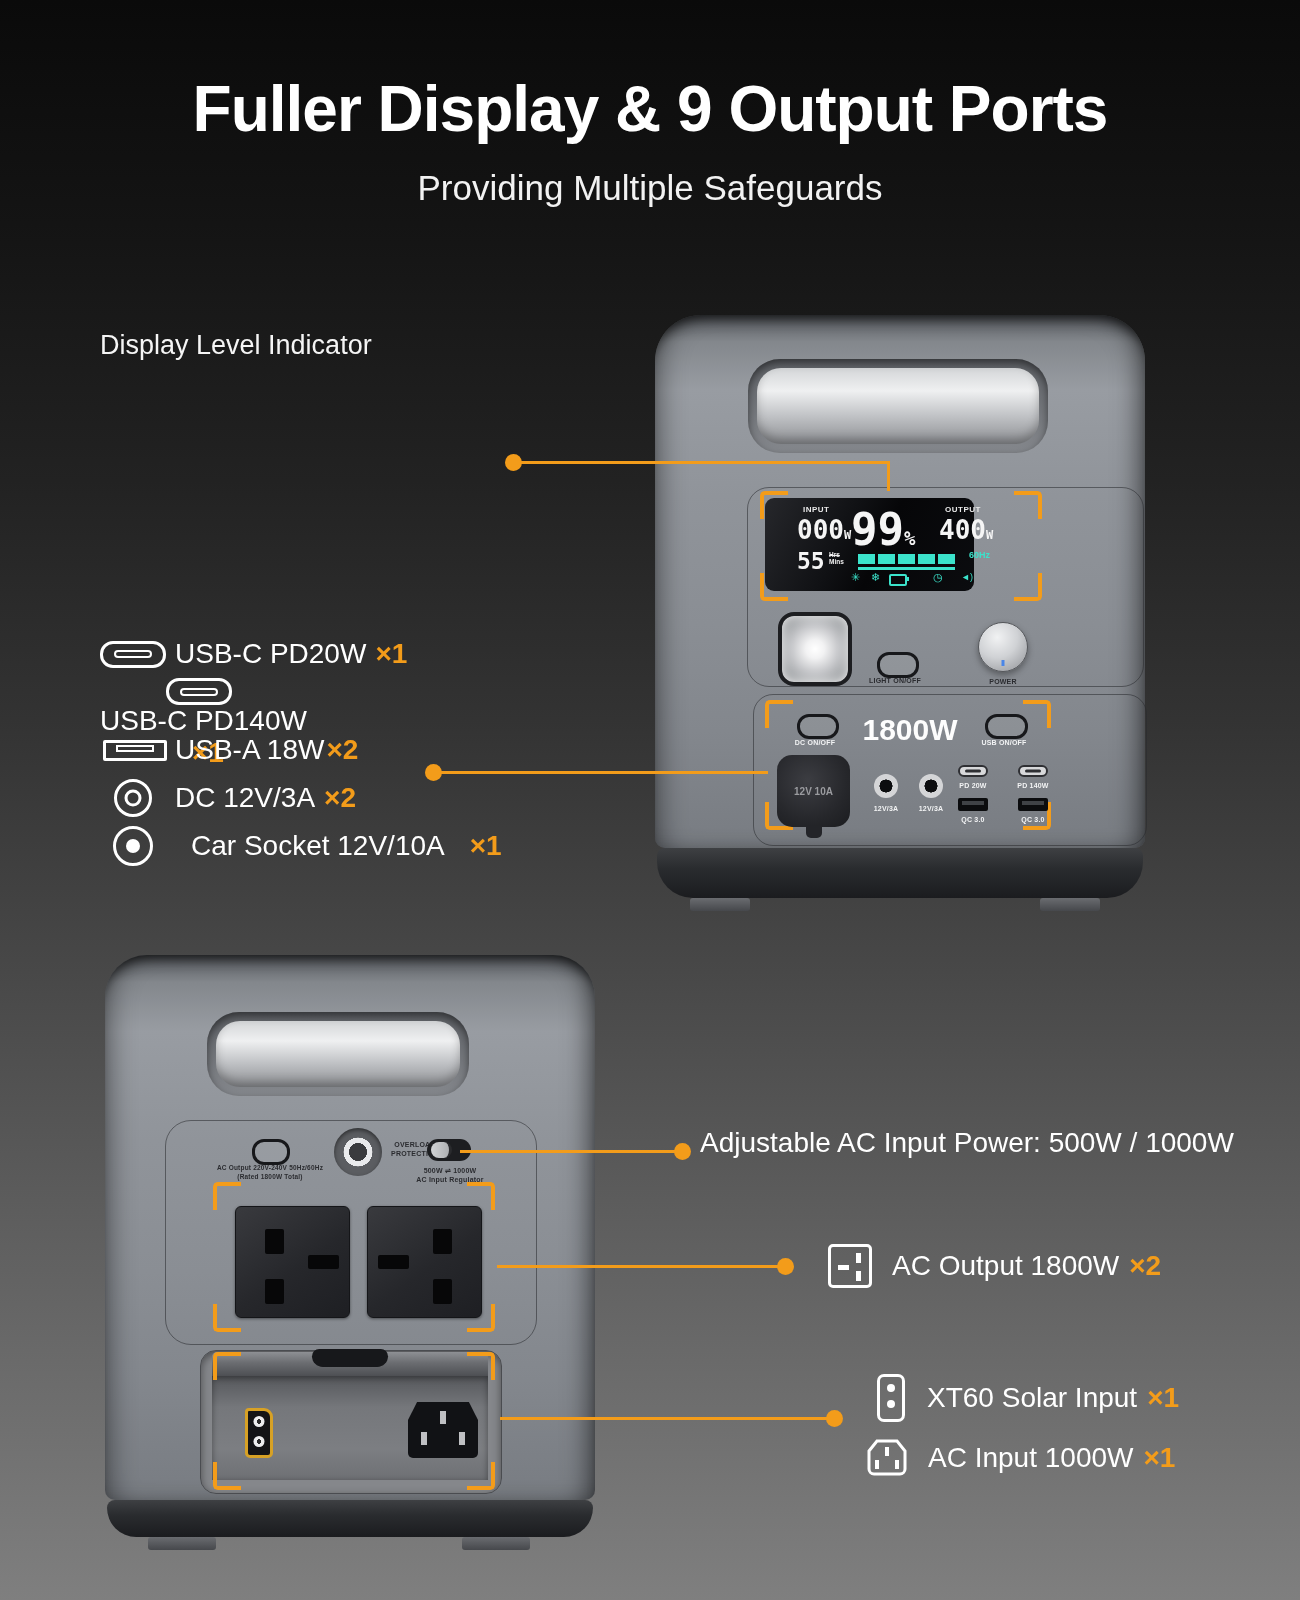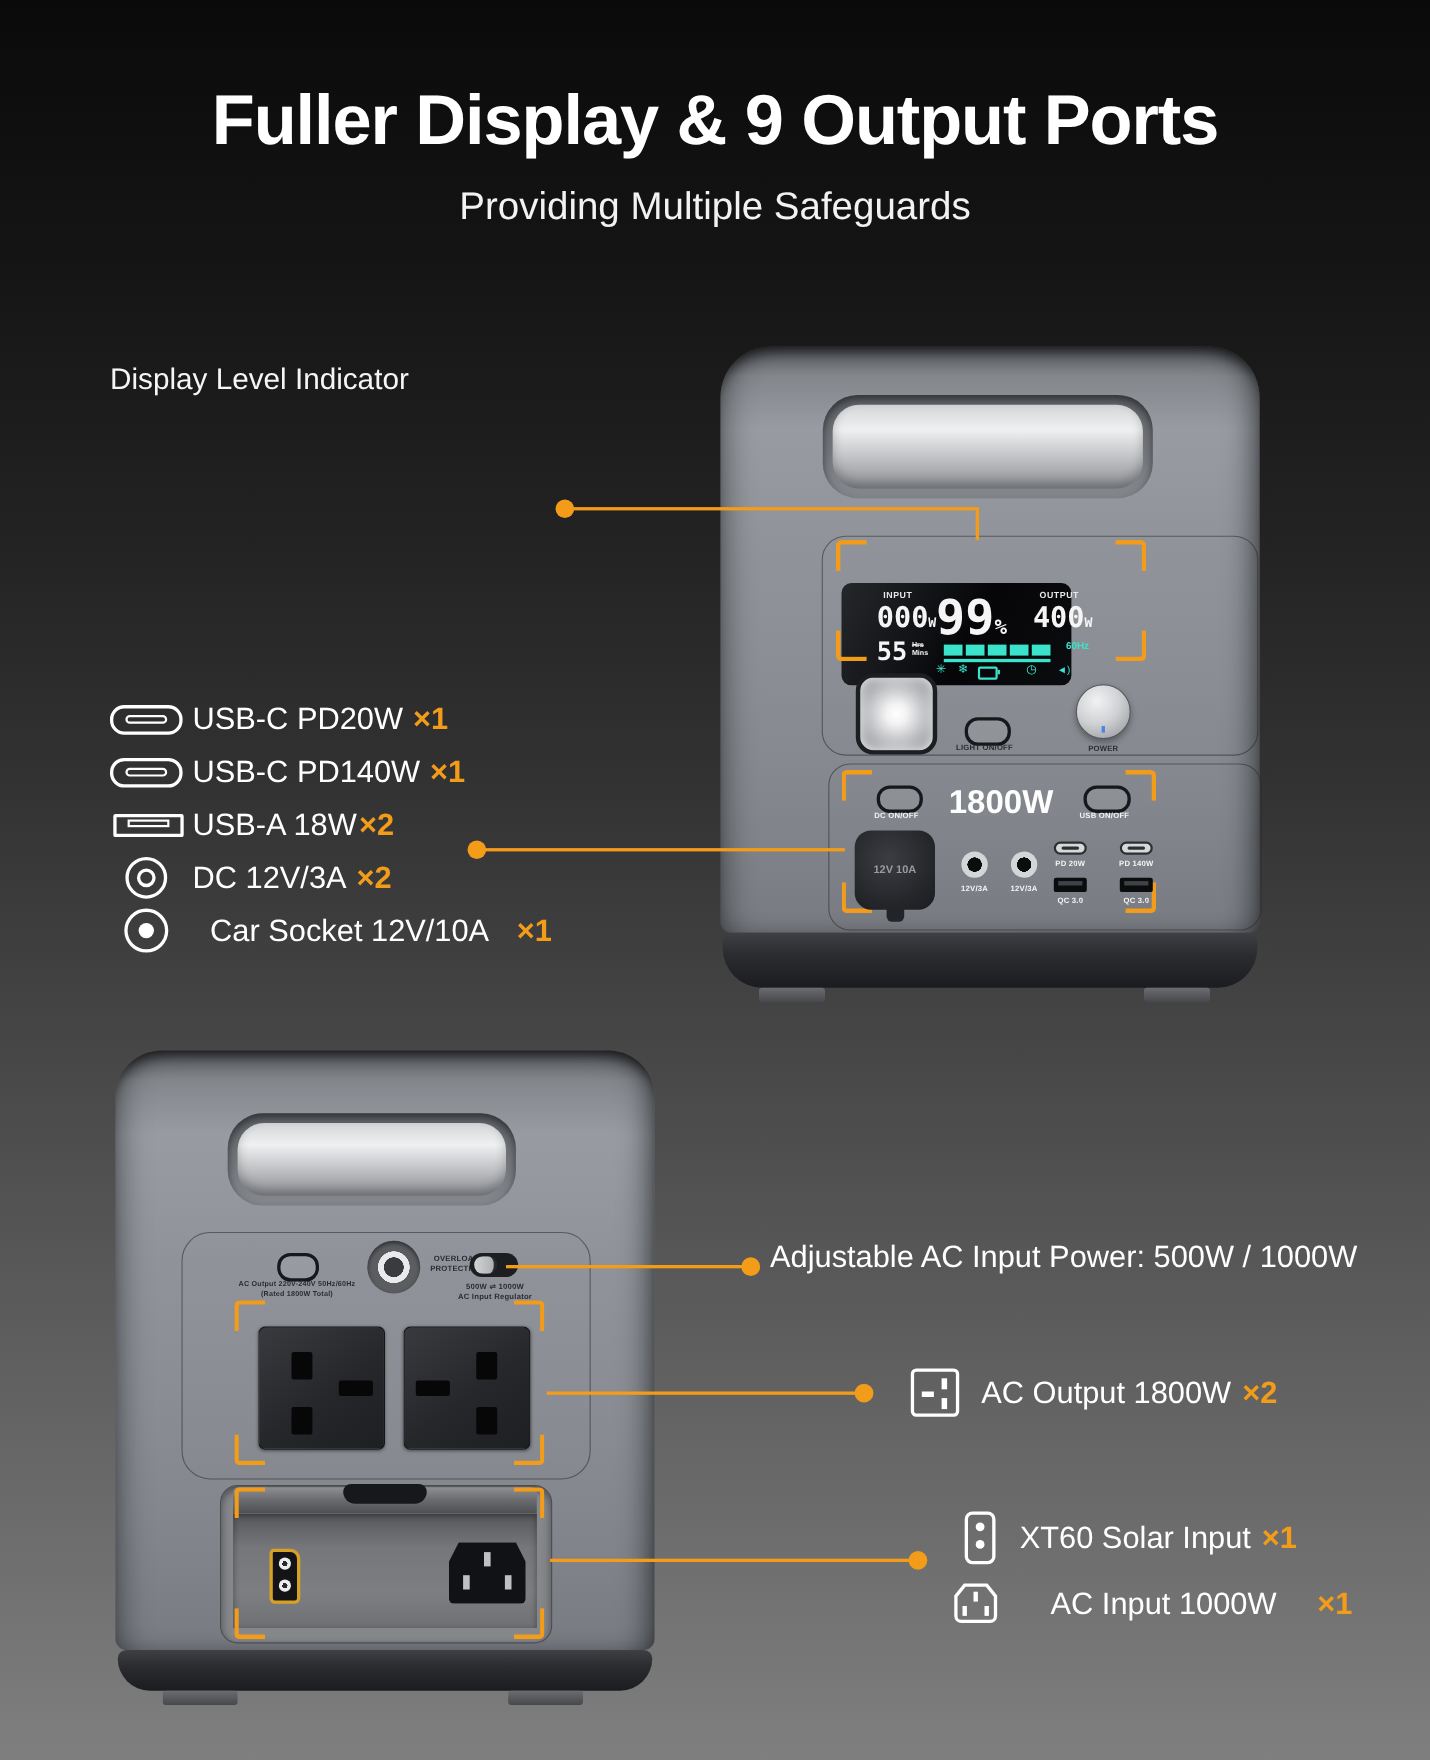--- a/index.html
+++ b/index.html
@@ -115,21 +115,21 @@
     <div>Display Level Indicator</div>
   </div>
 
   <div class="port-row" style="top:630px;">
     <span class="picell">
         <span class="usbc-icon"></span>
       </span>
     <span class="plabel">USB-C PD20W</span>
     <span class="pcount">×1</span>
   </div>
-  <div class="port-row" style="top:678px;">
+  <div class="port-row" style="top:678px;flex-direction:column;">
     <span class="picell">
         <span class="usbc-icon"></span>
       </span>
     <span class="plabel">USB-C PD140W</span>
     <span class="pcount">×1</span>
   </div>
   <div class="port-row" style="top:726px;">
     <span class="picell">
         <span class="usba-icon"></span>
       </span>
@@ -154,21 +154,21 @@
   <div class="abs" style="left:655px;top:315px;width:490px;height:600px;">
     <div class="dev-body" style="height:533px;border-radius:46px 46px 10px 10px;"></div>
     <div class="dev-base" style="left:2px;top:533px;width:486px;height:50px;border-radius:8px 8px 36px 36px;"></div>
     <div class="dev-foot" style="left:35px;top:583px;width:60px;"></div>
     <div class="dev-foot" style="left:385px;top:583px;width:60px;"></div>
     <div class="handle-recess" style="left:93px;top:44px;width:300px;height:94px;">
       <div class="handle-bar"></div>
     </div>
 
     <div class="panel-outline" style="left:92px;top:172px;width:395px;height:198px;"></div>
-    <div class="lcd" style="left:110px;top:183px;width:209px;height:93px;margin-top:32px;">
+    <div class="lcd" style="left:110px;top:183px;width:209px;height:93px;">
       <span class="lcd-lab" style="left:38px;top:7px;">INPUT</span>
       <span class="seg" style="left:32px;top:17px;font-size:26px;"><span>000</span><small>W</small></span>
       <span class="seg" style="left:86px;top:6px;font-size:44px;"><span>99</span><small style="font-size:19px;">%</small></span>
       <span class="lcd-lab" style="left:180px;top:7px;">OUTPUT</span>
       <span class="seg" style="left:174px;top:17px;font-size:26px;"><span>400</span><small>W</small></span>
       <span class="seg" style="left:32px;top:50px;font-size:23px;">55</span>
       <span class="abs" style="left:64px;top:53px;font-size:6.5px;line-height:7px;color:#f0f0f0;font-weight:bold;">
         <span style="display:block;text-decoration:line-through;">Hrs</span>
         <span style="display:block;">Mins</span>
       </span>
@@ -323,21 +323,21 @@
 
   <div class="ann" style="left:877px;top:1374px;">
     <span class="xt60-ic">
       <b style="top:7px;"></b>
       <b style="top:23px;"></b>
     </span>
     <span>XT60 Solar Input</span>
     <span class="cnt">×1</span>
   </div>
 
-  <div class="ann" style="left:862px;top:1438px;gap:27px;">
+  <div class="ann" style="left:862px;top:1438px;">
     <span style="position:relative;width:50px;height:40px;margin-right:16px;display:inline-block;">
       <svg width="50" height="40" viewBox="0 0 50 40">
         <path d="M7 13 L15 3 H35 L43 13 V31 a5 5 0 0 1 -5 5 H12 a5 5 0 0 1 -5 -5 Z" fill="none" stroke="#ffffff" stroke-width="3"></path>
         <rect x="23" y="9" width="4" height="9" fill="#ffffff"></rect>
         <rect x="13" y="22" width="4" height="9" fill="#ffffff"></rect>
         <rect x="33" y="22" width="4" height="9" fill="#ffffff"></rect>
       </svg>
     </span>
     <span>AC Input 1000W</span>
     <span class="cnt">×1</span>

